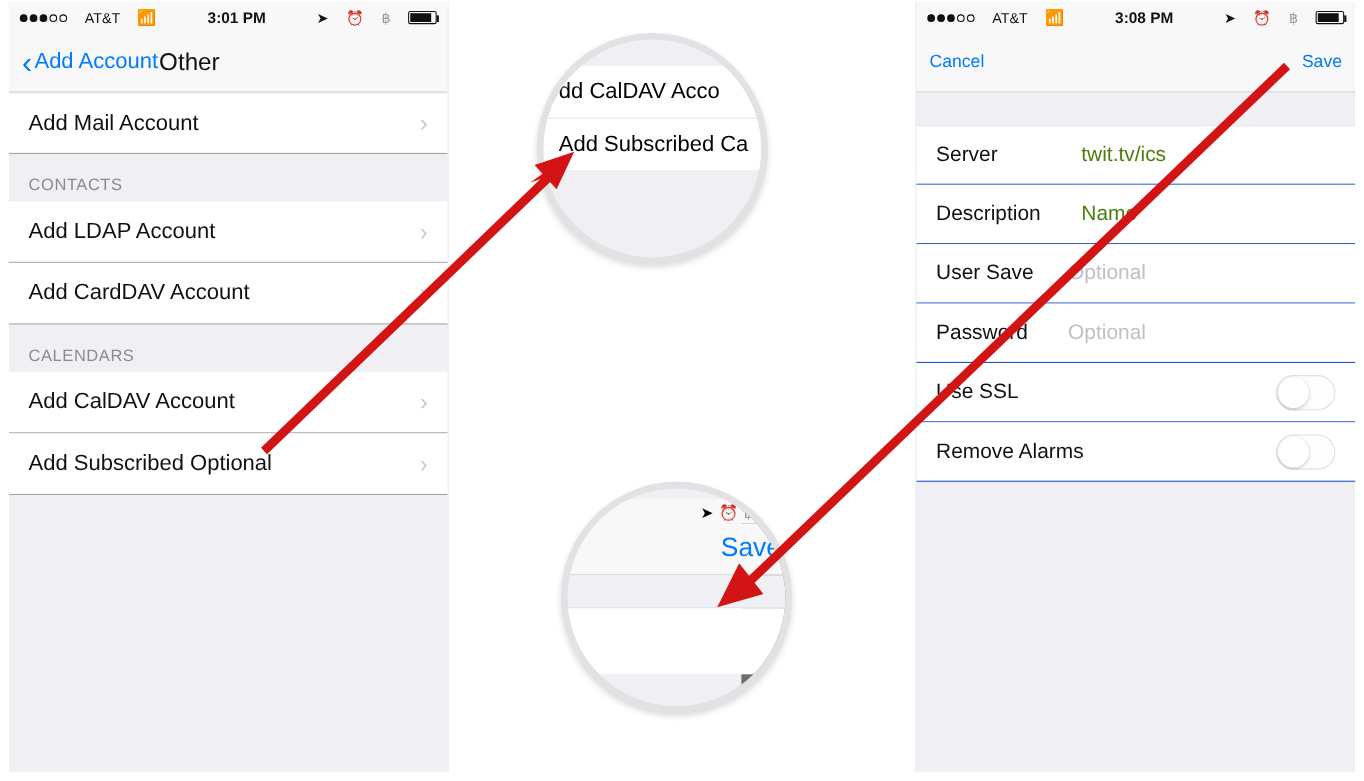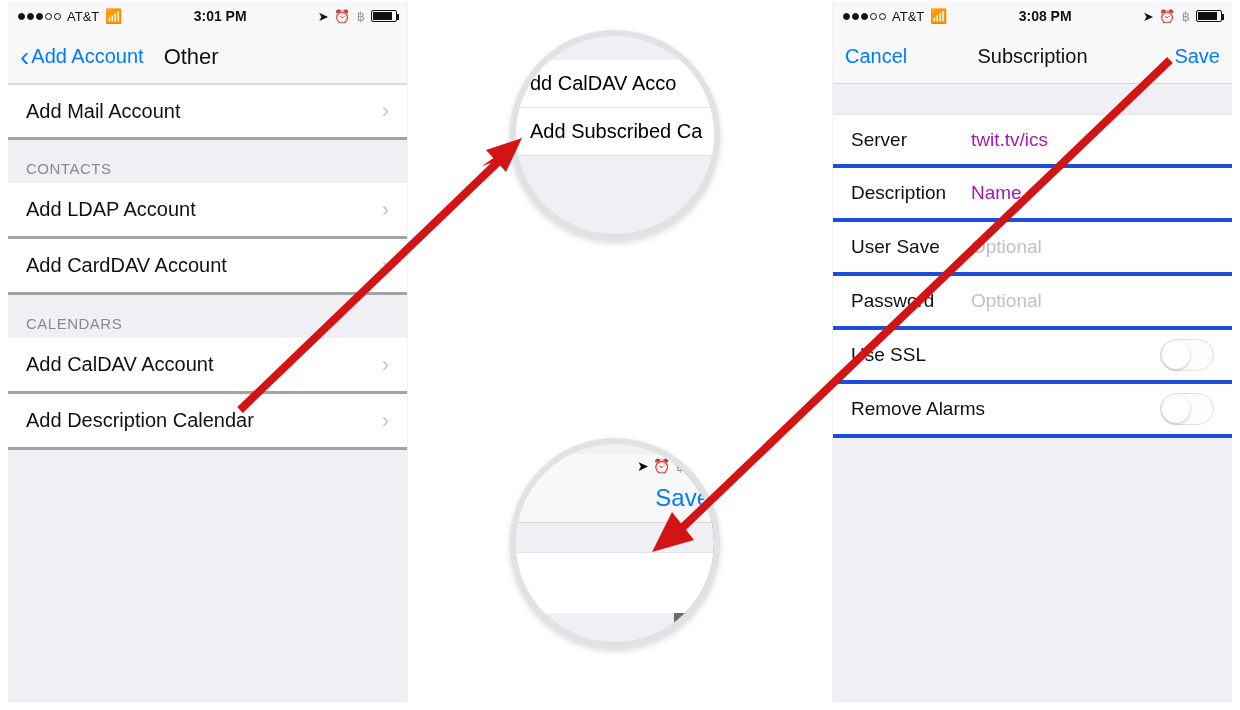--- a/index.html
+++ b/index.html
@@ -29,21 +29,21 @@
     height: 28px;
     display: flex;
     align-items: center;
     justify-content: space-between;
     padding: 0 10px;
     font-size: 14px;
     font-weight: 500;
     background: #f8f8f9;
     color: #111;
   }
-  .status-left, .status-right { display: flex; align-items: center; gap: 6px; }
+  .status-left, .status-right { display: flex; align-items: center; gap: 16px; }
   .signal-dots { display: flex; gap: 2px; }
   .signal-dots span {
     width: 7px; height: 7px; border-radius: 50%;
     border: 1px solid #111;
   }
   .signal-dots span.filled { background: #111; }
   .wifi-icon { font-size: 14px; }
   .carrier { font-size: 13px; }
   .status-icons { display: flex; gap: 5px; align-items: center; font-size: 13px; }
   .battery {
@@ -70,84 +70,84 @@
   .nav-back {
     display: flex; align-items: center; gap: 2px;
     color: #007aff; font-size: 20px; font-weight: 400;
   }
   .nav-back .chev { font-size: 28px; line-height: 20px; }
   .nav-title-center {
     position: absolute; left: 0; right: 0; text-align: center;
     font-size: 20px; font-weight: 500; color: #111; pointer-events: none;
   }
   .nav-title-inline {
-    margin-left: 20px; font-size: 22px; font-weight: 500; color: #111;
+    margin-left: 1px; font-size: 22px; font-weight: 500; color: #111;
   }
   .nav-left, .nav-right {
-    color: #007aff; font-size: 20px; font-weight: 400;
+    color: #007aff; font-size: 16px; font-weight: 400;
   }
   .nav-right { margin-left: auto; font-weight: 500; }
 
   
   .group-header {
     padding: 20px 18px 6px 18px;
     font-size: 15px;
     color: #8a8a8f;
     letter-spacing: .5px;
   }
   .cell {
     background: #ffffff;
     height: 56px;
     display: flex;
     align-items: center;
     padding: 0 18px;
     font-size: 20px;
     color: #111;
-    border-bottom: 3px solid #a3a3a3;
+    border-bottom: 1px solid #a3a3a3;
     justify-content: space-between;
   }
   .cell:first-of-type { border-top: 1px solid #e3e3e6; }
   .chevron {
     color: #c7c7cc; font-size: 22px;
   }
 
   
   .form-block { margin-top: 30px; }
   .form-row {
     background: #ffffff;
     height: 54px;
     display: flex;
     align-items: center;
     padding: 0 18px;
-    border-bottom: 4px solid #1d4ed8;
+    border-bottom: 1px solid #1d4ed8;
     font-size: 19px;
   }
   .form-row:first-child { border-top: 1px solid #e3e3e6; }
   .form-row .label { width: 120px; color: #111; }
-  .form-row .value { color: #a21caf; flex: 1; }
+  .form-row .value { color: #4d7c0f; flex: 1; margin-left: 12px; }
   .form-row .placeholder { color: #c0c0c6; flex: 1; }
   .toggle {
     width: 54px; height: 32px; border-radius: 16px; background: #fdfdfd;
     border: 1px solid #e0e0e3; position: relative; margin-left: auto;
   }
   .toggle::after{
     content:""; position:absolute; left:1px; top:1px; width:28px; height:28px;
     border-radius:50%; background:#fff; box-shadow:0 1px 3px rgba(0,0,0,.25);
   }
 
   
   .zoom {
     position: absolute;
     width: 210px; height: 210px; border-radius: 50%;
     border: 6px solid #e2e2e5;
     background: #efeff4;
     overflow: hidden;
     box-shadow: 0 3px 6px rgba(0,0,0,.15);
   }
-  .zoom.top { left: 510px; top: 30px; }
+  .zoom.top { left: 488px; top: 30px; }
   .zoom.bottom { left: 510px; top: 438px; }
   .zoom .zrow {
     background:#fff; border-bottom:1px solid #e3e3e6; font-size:20px;
     padding: 12px 6px 12px 14px; white-space: nowrap; overflow:hidden;
   }
   .zoom .sp { height: 24px; }
   .zoom.bottom .inner {
     position:absolute; left:-40px; top:10px; width:260px; height:210px;
   }
   .zoom.bottom .statusmini{
@@ -218,21 +218,21 @@
       <span>Add CardDAV Account</span>
       <span class="chevron">›</span>
     </div>
 
     <div class="group-header">CALENDARS</div>
     <div class="cell">
       <span>Add CalDAV Account</span>
       <span class="chevron">›</span>
     </div>
     <div class="cell">
-      <span>Add Description Calendar</span>
+      <span>Add Subscribed Optional</span>
       <span class="chevron">›</span>
     </div>
   </div>
 </div>
 
 <div class="phone right">
   <div class="status-bar">
     <div class="status-left">
       <span class="signal-dots">
         <span class="filled"></span>
@@ -250,21 +250,20 @@
       <span class="status-icons">⏰</span>
       <span class="status-icons" style="color:#9a9a9f">฿</span>
       <span class="battery">
           <span class="fill"></span>
         </span>
     </div>
   </div>
 
   <div class="nav-bar">
     <div class="nav-left">Cancel</div>
-    <div class="nav-title-center">Subscription</div>
     <div class="nav-right">Save</div>
   </div>
 
   <div class="form-block">
     <div class="form-row">
       <span class="label">Server</span>
       <span class="value">twit.tv/ics</span>
     </div>
     <div class="form-row">
       <span class="label">Description</span>

